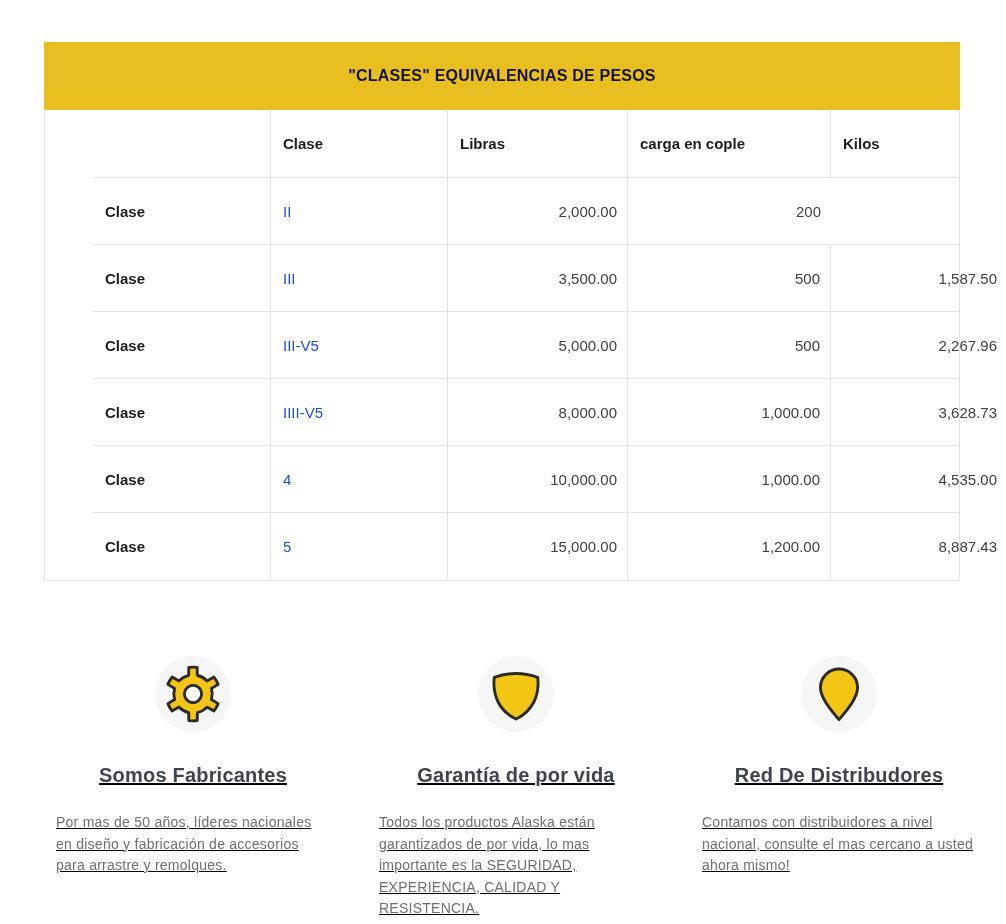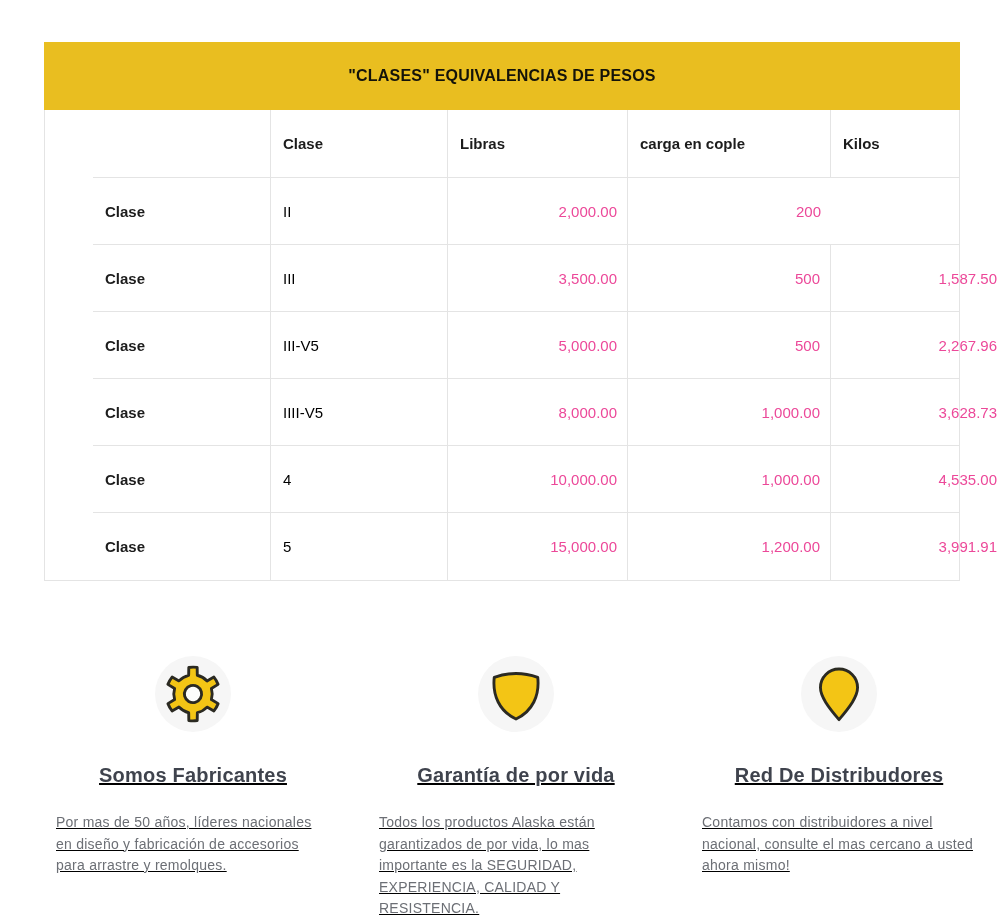--- a/index.html
+++ b/index.html
@@ -31,26 +31,26 @@
   .grid{border:1px solid var(--border-gray,#E4E4E4);border-top:none;padding-left:48px;}
   .row{display:grid;grid-template-columns:178px 177px 180px 203px 176px;
        border-bottom:1px solid var(--border-gray,#E4E4E4);}
   .grid > .row:last-child, .tbody .row:last-child{border-bottom:none;}
   .header-row{height:68px;}
   .data-row{height:67px;}
   .cell{
     display:flex;align-items:center;
     padding:0 10px 0 12px;
     border-right:1px solid var(--border-gray,#E4E4E4);
-    font-size:15px;color:#000000;overflow:hidden;white-space:nowrap;
+    font-size:15px;color:#1d4ed8;overflow:hidden;white-space:nowrap;
   }
   .cell:last-child{border-right:none;}
   .header-cell{font-weight:700;color:#1c1c1c;}
   .row-label{font-weight:700;color:#1c1c1c;}
-  .num{justify-content:flex-end;color:#ec4899;}
+  .num{justify-content:flex-end;color:#404040;}
 
   
   .features{
     position:absolute;left:56px;top:656px;width:920px;
     display:flex;gap:49px;text-decoration:underline;
   }
   .feature{width:274px;}
   .icon-circle{
     width:76px;height:76px;border-radius:50%;
     background:#f6f6f6;margin:0 auto;
@@ -126,21 +126,21 @@
     <div class="cell num">10,000.00</div>
     <div class="cell num">1,000.00</div>
     <div class="cell num">4,535.00</div>
   </div>
 
   <div class="row data-row">
     <div class="cell row-label">Clase</div>
     <div class="cell">5</div>
     <div class="cell num">15,000.00</div>
     <div class="cell num">1,200.00</div>
-    <div class="cell num">3,991.91</div>
+    <div class="cell num">8,887.43</div>
   </div>
 </div>
     </div>
   </section>
 
   <section class="features">
 
     <div class="feature">
       <div class="icon-circle">
         <svg viewBox="-50 -50 100 100" aria-hidden="true">

